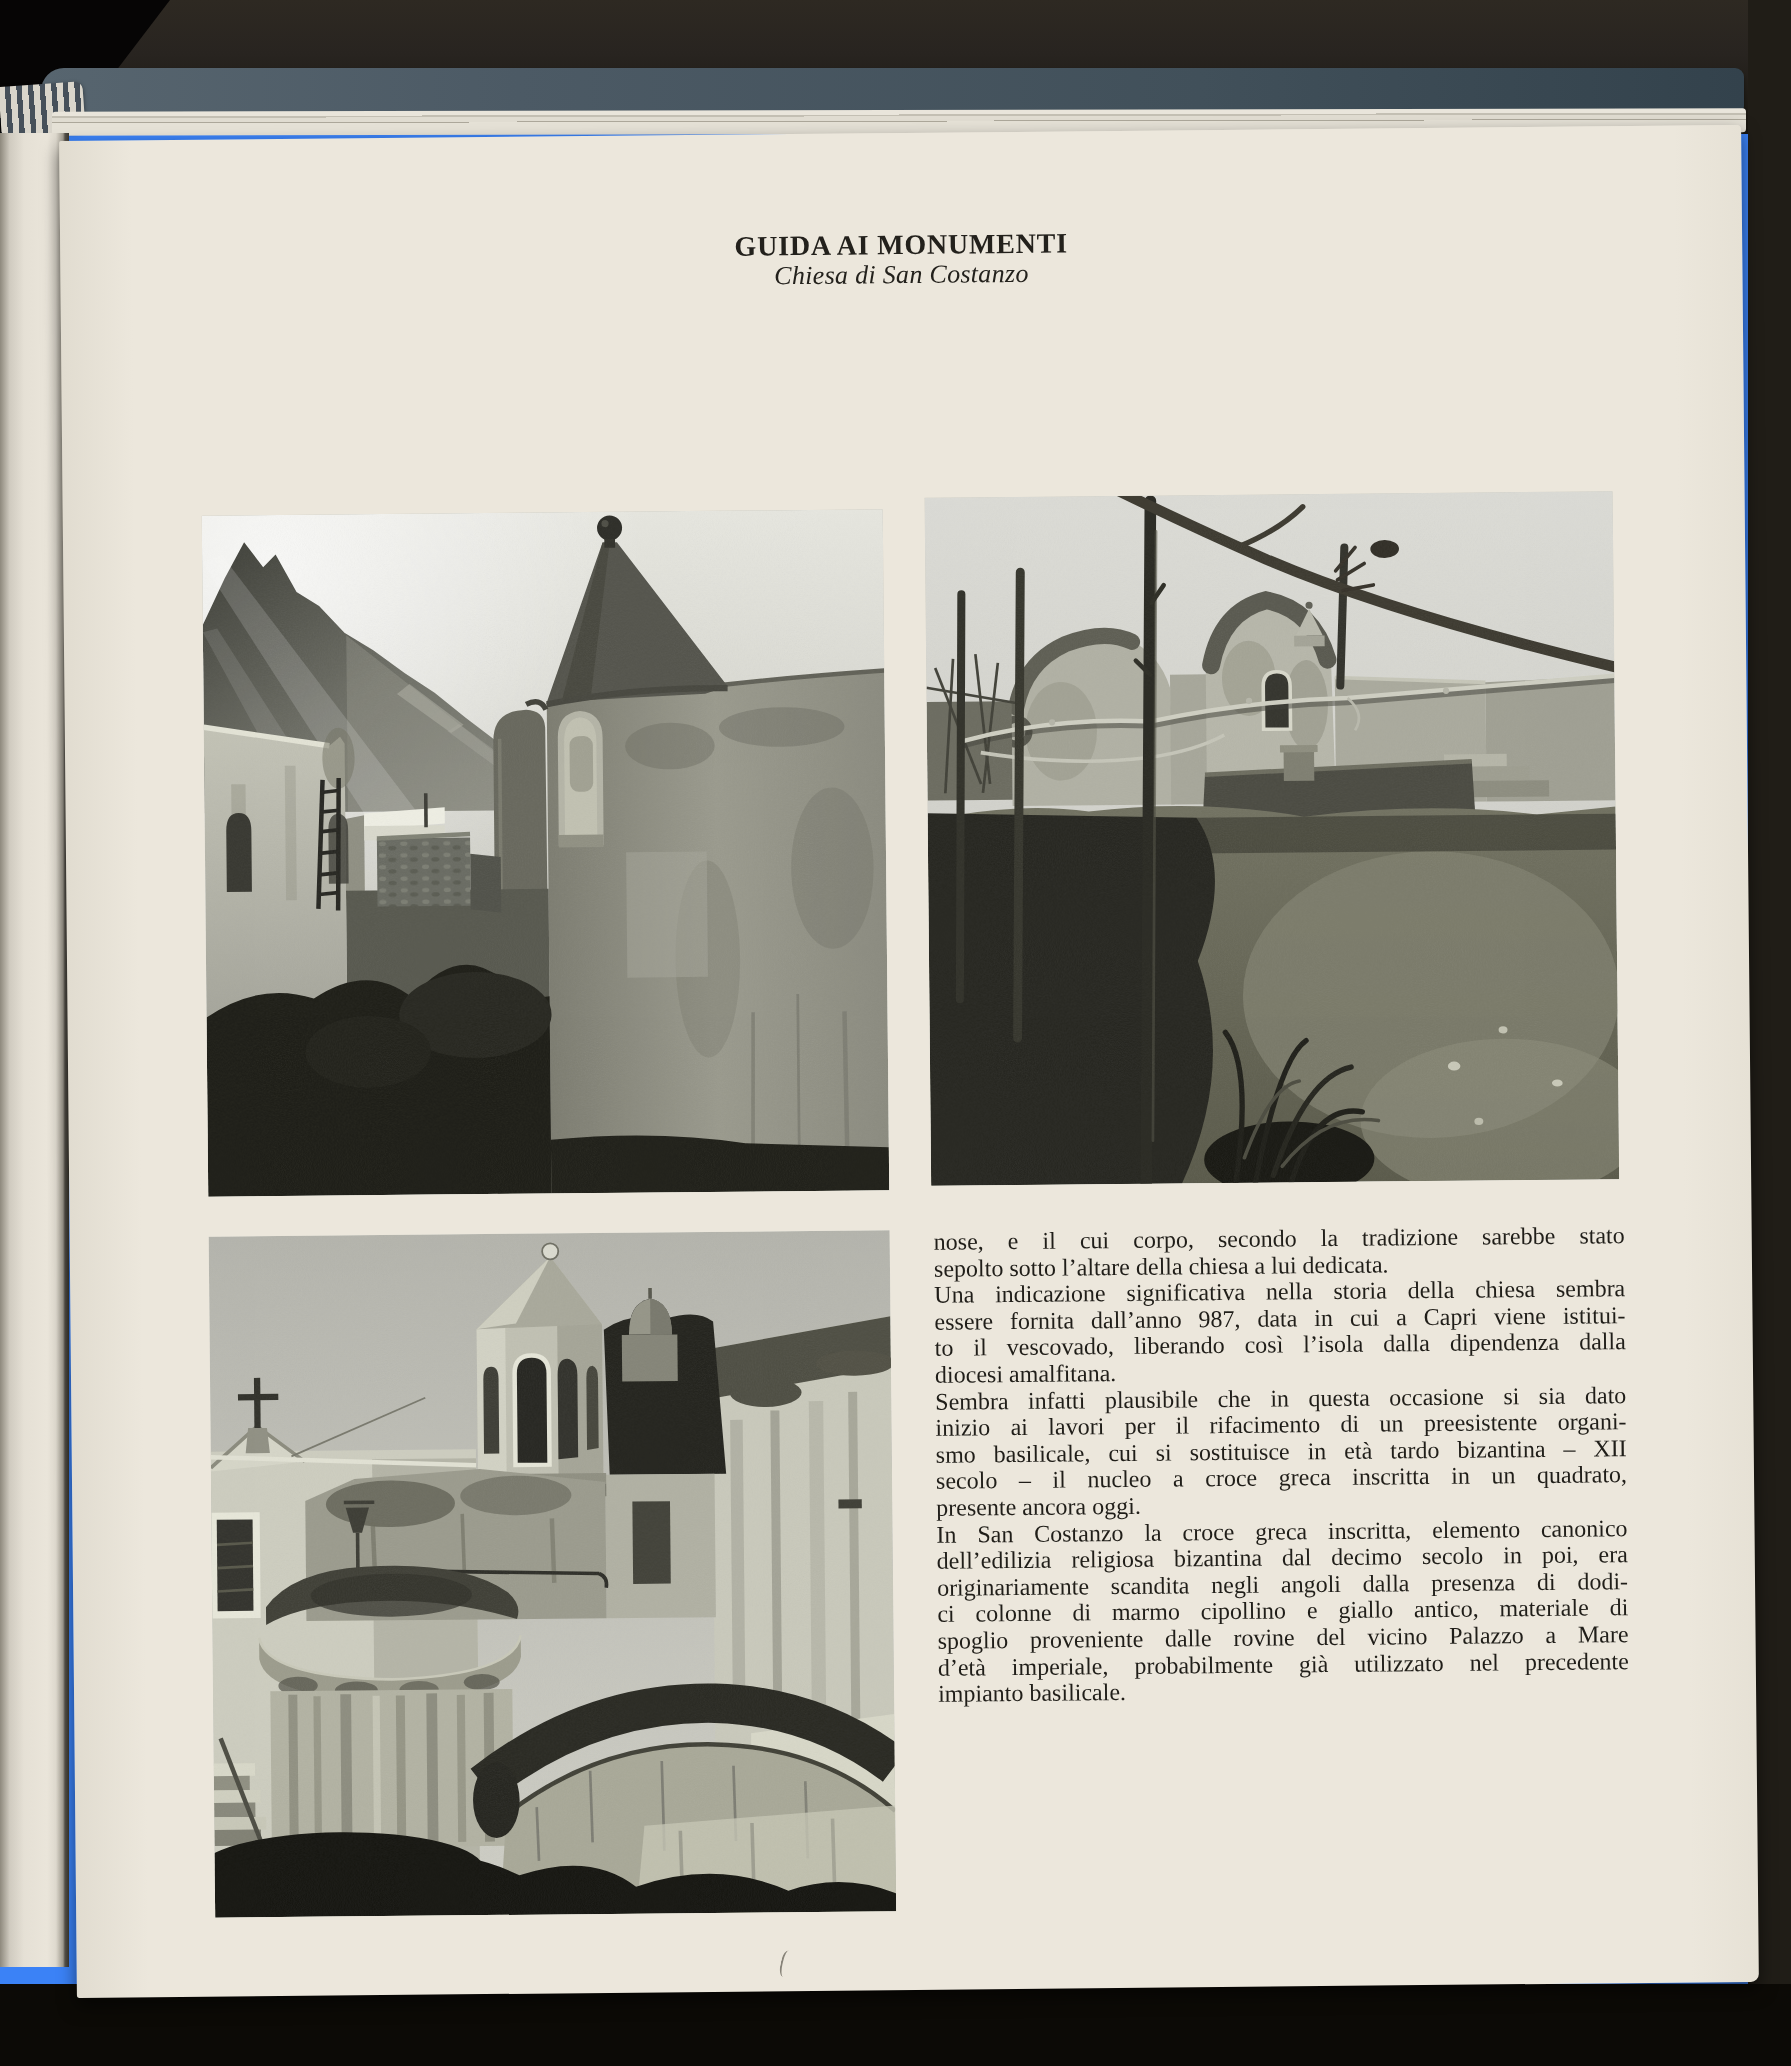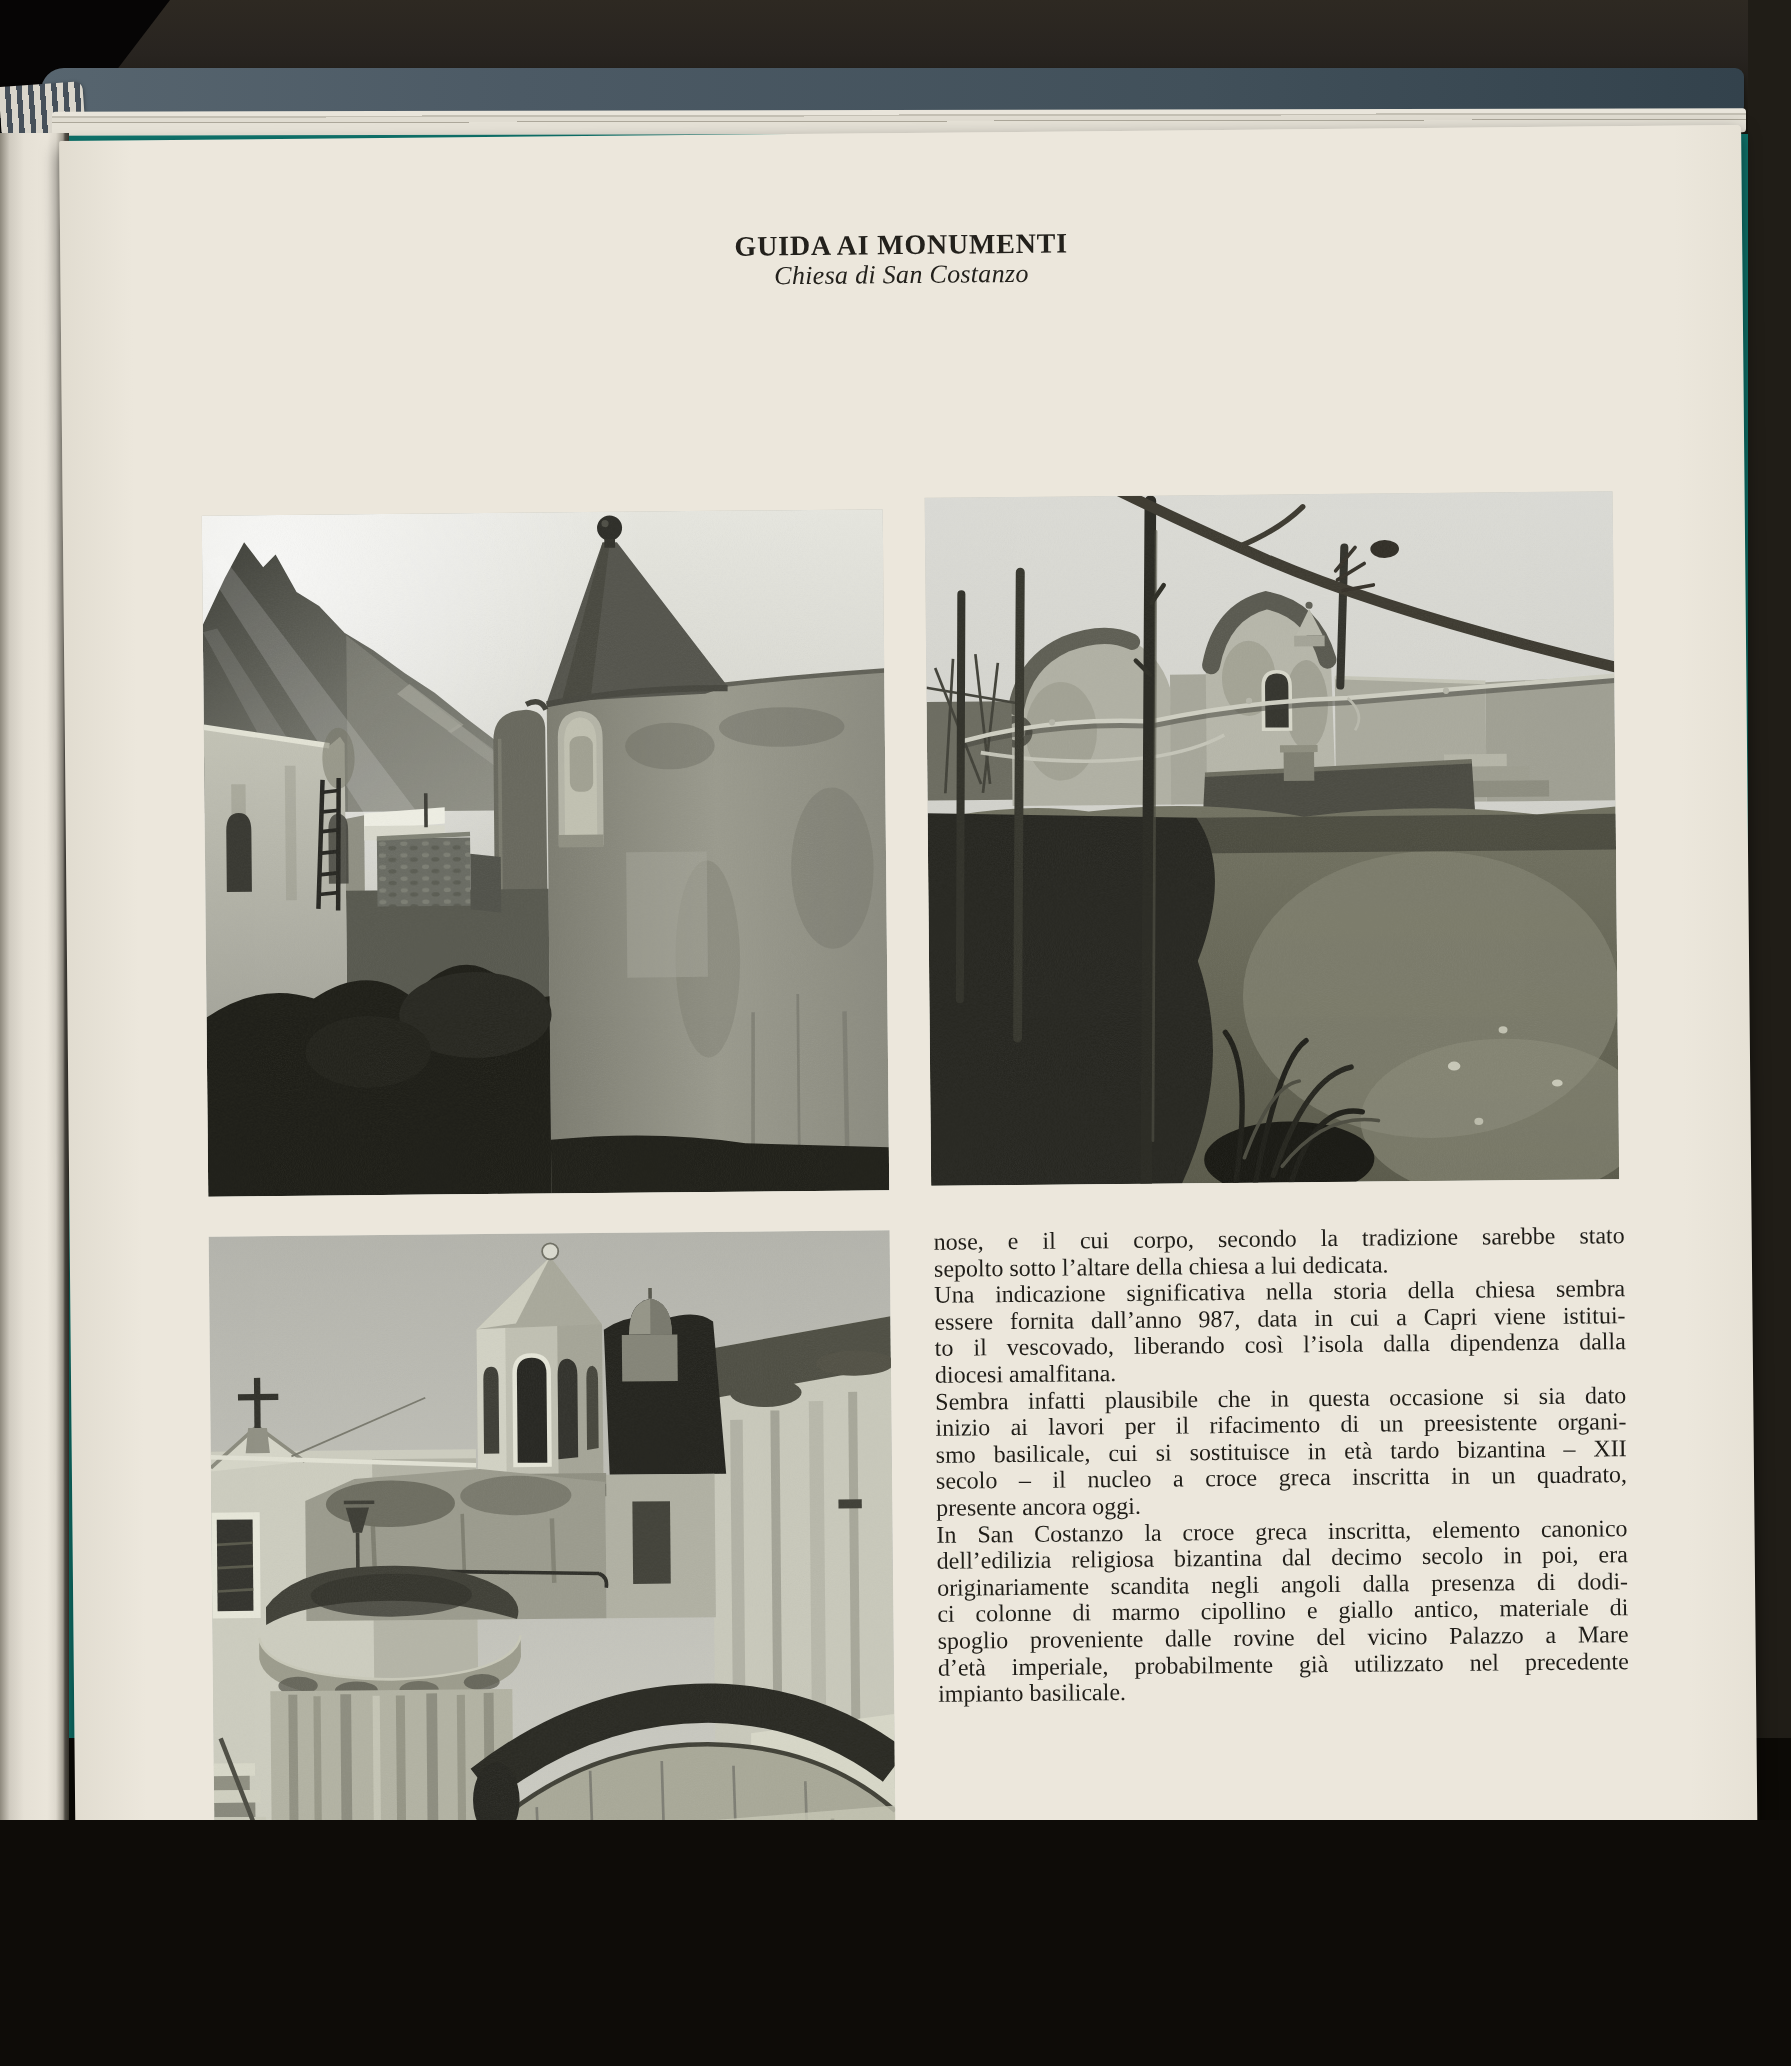--- a/index.html
+++ b/index.html
@@ -1,16 +1,16 @@
 <!DOCTYPE html>
 <html style="font-size:14.3px"><head>
 <meta charset="utf-8">
 <style>
   html,body{margin:0;padding:0;background:#0e0c08;}
-  .scene{position:relative;width:1791px;height:1820px;overflow:hidden;background:#0f766e;
+  .scene{position:relative;width:1791px;height:2066px;overflow:hidden;background:#3b82f6;
          font-family:"Liberation Serif", serif;}
   .scene *{box-sizing:border-box;}
   
   .bg-top{position:absolute;left:0;top:0;width:100%;height:134px;
           background:linear-gradient(180deg,#2e2922 0,#282420 54px,#1d1a14 107px,#18150f 134px);}
   .bg-right{position:absolute;right:0;top:0;width:43px;height:100%;background:#201d17;}
   .bg-bottom{position:absolute;left:0;bottom:0;width:100%;height:82px;background:#0c0a06;}
   .corner-black{position:absolute;left:0;top:0;width:170px;height:116px;background:#060505;
                 clip-path:polygon(0 0,100% 0,48% 100%,0 100%);}
   .left-dark{position:absolute;left:0;top:99px;width:18px;height:340px;

